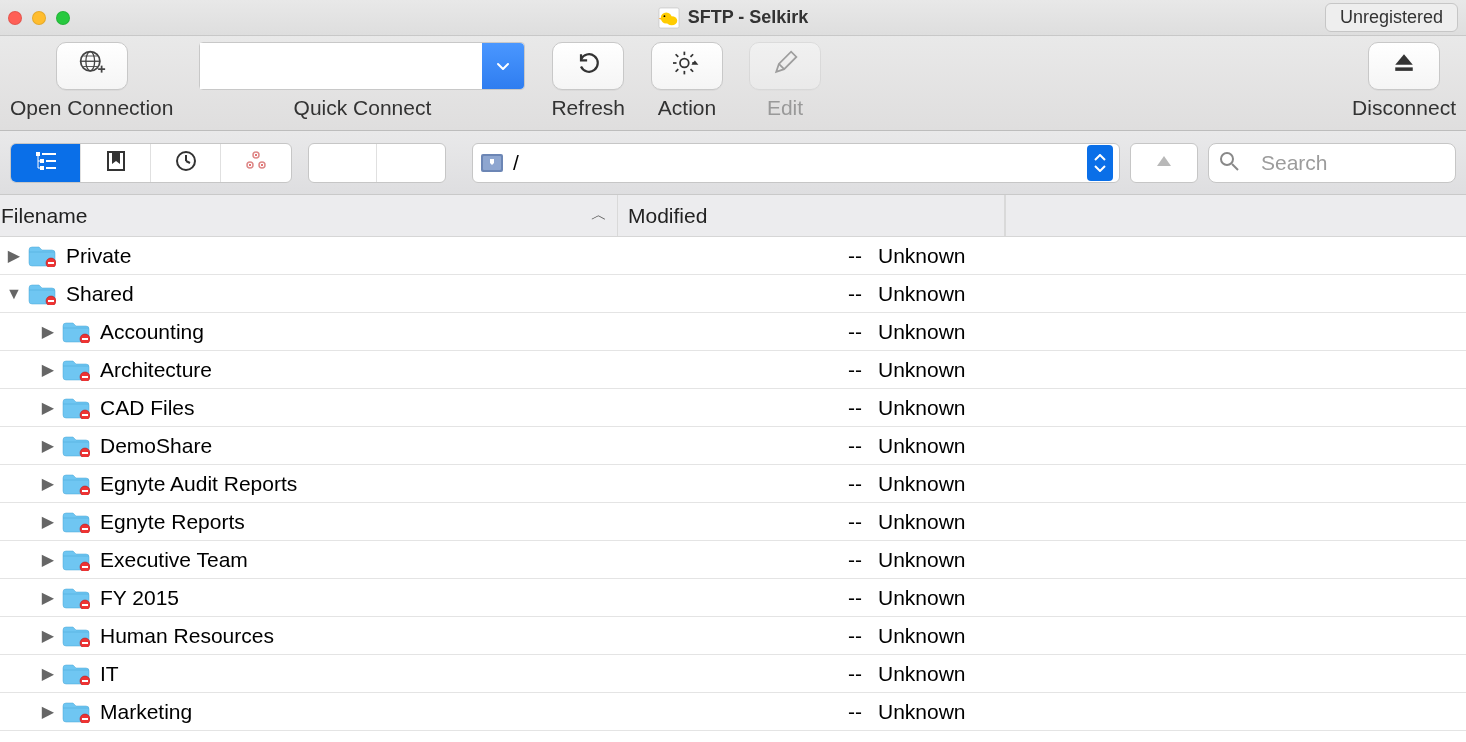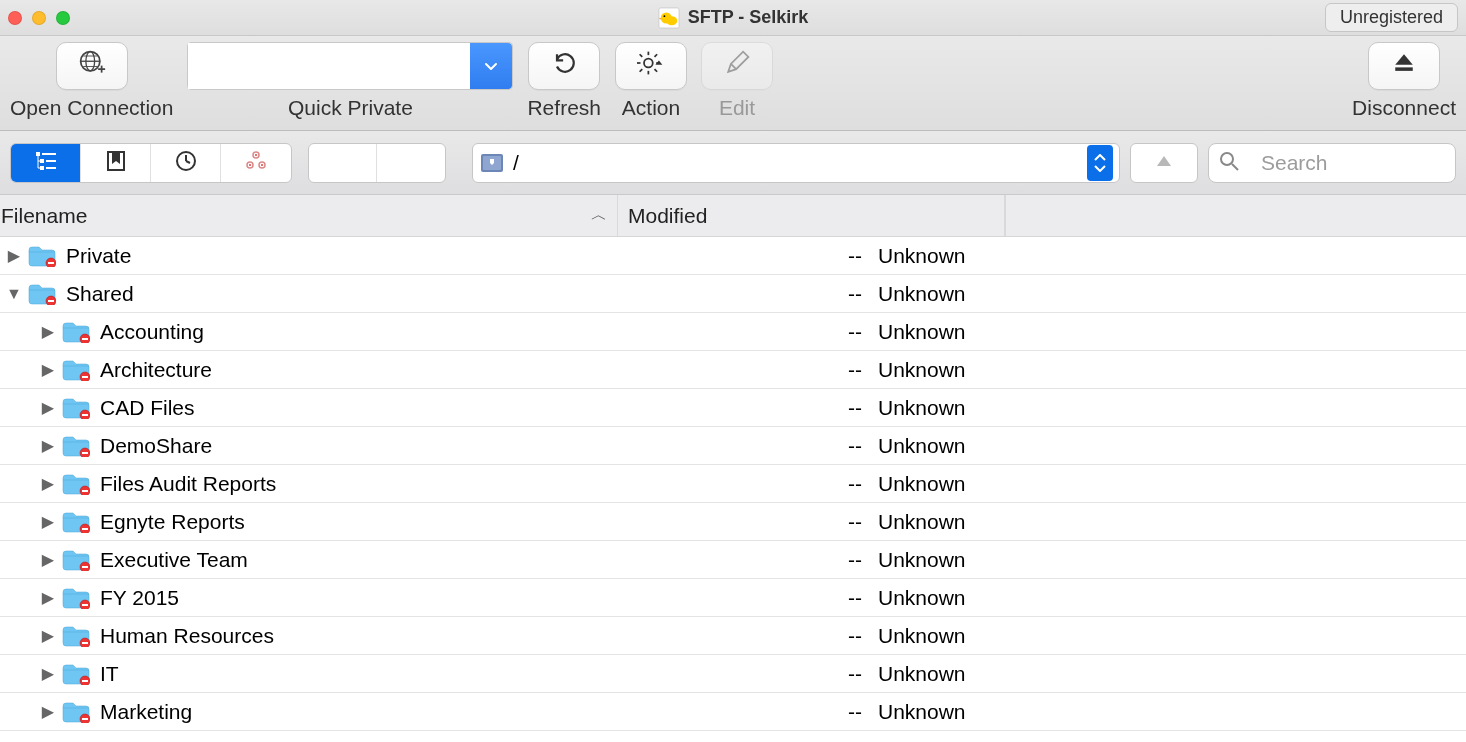--- a/index.html
+++ b/index.html
@@ -12,21 +12,21 @@
   .traffic-light { width:14px; height:14px; border-radius:50%; border:1px solid rgba(0,0,0,.1); }
   .tl-close { background:#ff5f56; }
   .tl-min   { background:#ffbd2e; }
   .tl-zoom  { background:#27c93f; }
   .title-center { position:absolute; left:0; right:0; text-align:center; pointer-events:none; display:flex; align-items:center; justify-content:center; gap:8px; font-size:18px; color:#333; font-weight:600;}
   .duck-icon { width:22px; height:22px; display:inline-block; position:relative; }
   .duck-icon svg { width:22px; height:22px; }
   .unregistered { margin-left:auto; font-size:18px; color:#333; background:#eee; border:1px solid #c6c6c6; border-radius:6px; padding:3px 14px; }
 
   
-  .toolbar { height: 95px; background: linear-gradient(#e9e9e9,#dfdede); border-bottom:1px solid #bdbdbd; display:flex; align-items:flex-start; padding: 6px 10px 0; gap: 14px; }
+  .toolbar { height: 95px; background: linear-gradient(#e9e9e9,#dfdede); border-bottom:1px solid #bdbdbd; display:flex; align-items:flex-start; padding: 6px 10px 0; gap: 26px; }
   .tool-group { display:flex; flex-direction:column; align-items:center; }
   .tool-btn { min-width:72px; height:48px; background: linear-gradient(#fff,#f5f5f5); border:1px solid #c8c8c8; border-radius:10px; display:flex; align-items:center; justify-content:center; font-size:26px; box-shadow: 0 1px 0 rgba(0,0,0,.04); }
   .tool-btn.disabled { opacity:.4; }
   .tool-label { margin-top:6px; font-size:21px; color:#333; }
   .tool-label.disabled { color:#999; }
   .quick-connect { min-width:326px; height:48px; background:#fff; border:1px solid #c8c8c8; border-radius:4px; display:flex; }
   .qc-input { flex:1; background:#fff; }
   .qc-drop { width:42px; background: linear-gradient(#4a97ff,#2f7df0); display:flex; align-items:center; justify-content:center; border-top-right-radius:4px; border-bottom-right-radius:4px; }
   .qc-drop svg { width:16px; height:16px; }
   .spacer-flex { flex:1; }
@@ -122,21 +122,21 @@
 
     <div class="tool-group">
       <div class="quick-connect">
         <div class="qc-input"></div>
         <div class="qc-drop">
           <svg viewBox="0 0 16 16">
               <path d="M3 6 l5 5 l5 -5" fill="none" stroke="#fff" stroke-width="2" stroke-linecap="round" stroke-linejoin="round"></path>
             </svg>
         </div>
       </div>
-      <div class="tool-label">Quick Private</div>
+      <div class="tool-label">Quick Connect</div>
     </div>
 
     <div class="tool-group">
       <div class="tool-btn">
         <span>
           <svg class="icon-svg" viewBox="0 0 32 32">
               <path d="M 8 20 A 10 10 0 1 0 8 12" fill="none" stroke="#333" stroke-width="2.5"></path>
               <path d="M8 6 l0 7 l7 0" fill="none" stroke="#333" stroke-width="2.5"></path>
             </svg>
         </span>
@@ -381,21 +381,21 @@
       <div class="row">
         <div class="cell filename">
           <span class="indent"></span>
           <span class="disclosure">▶</span>
           <span class="folder-icon"><svg viewBox="0 0 28 22">
               <path d="M1 5 q0 -3 3 -3 h7 l3 3 h10 q3 0 3 3 v10 q0 3 -3 3 H4 q-3 0 -3 -3 z" fill="#6fc6f2" stroke="#4aa7d6" stroke-width="0.5"></path>
               <path d="M1 7 h26" stroke="#4aa7d6" stroke-width="0.5"></path>
               <circle cx="23" cy="18" r="5" fill="#e33" stroke="#a11" stroke-width="0.5"></circle>
               <rect x="20" y="17" width="6" height="2" fill="#fff"></rect>
             </svg></span>
-          <span class="name">Files Audit Reports</span>
+          <span class="name">Egnyte Audit Reports</span>
         </div>
         <div class="cell size">--</div>
         <div class="cell modified">Unknown</div>
       </div>
       <div class="row">
         <div class="cell filename">
           <span class="indent"></span>
           <span class="disclosure">▶</span>
           <span class="folder-icon"><svg viewBox="0 0 28 22">
               <path d="M1 5 q0 -3 3 -3 h7 l3 3 h10 q3 0 3 3 v10 q0 3 -3 3 H4 q-3 0 -3 -3 z" fill="#6fc6f2" stroke="#4aa7d6" stroke-width="0.5"></path>

